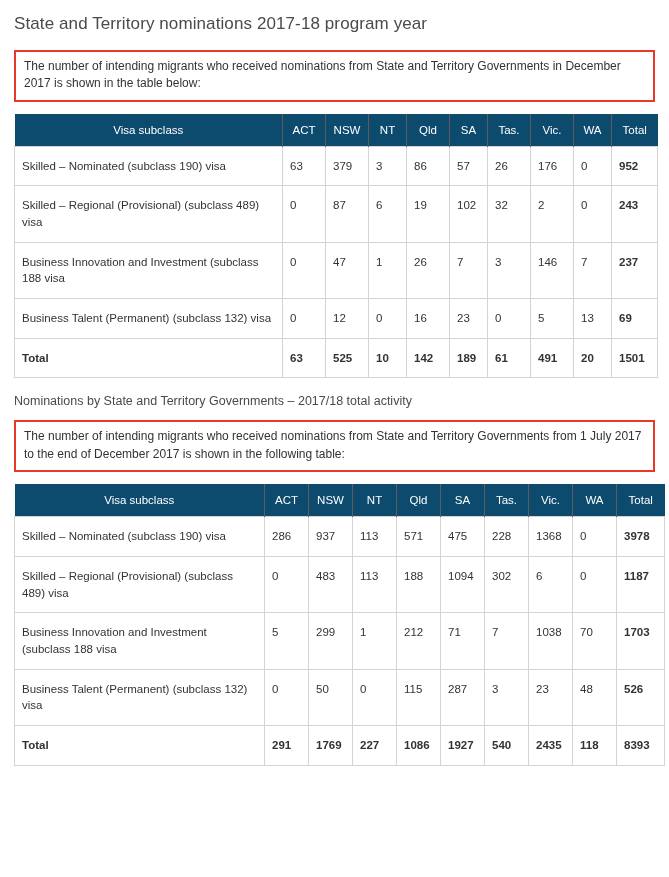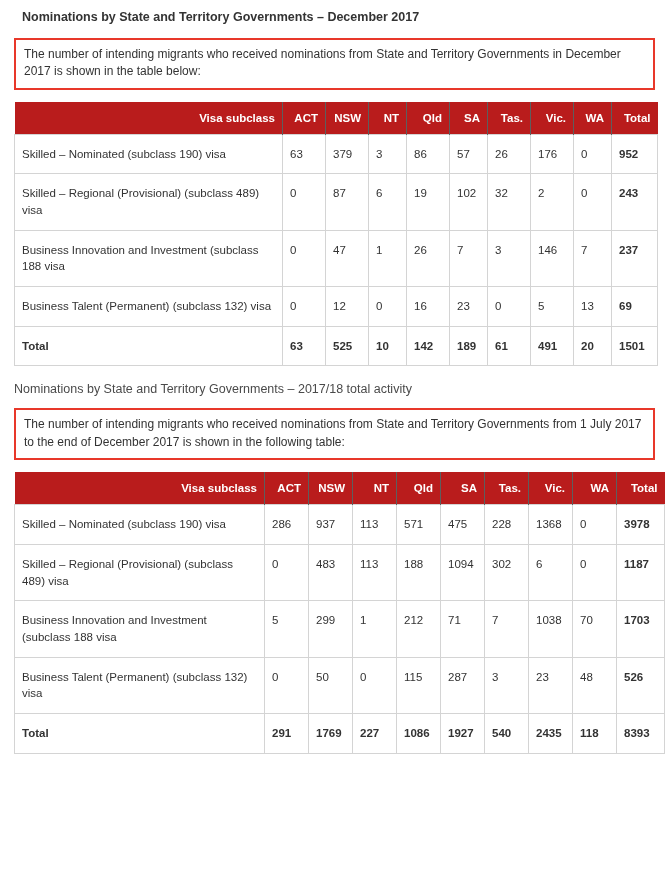--- a/index.html
+++ b/index.html
@@ -45,24 +45,24 @@
     color: #333333;
     margin: 12px 0 12px 0;
   }
   table.data {
     width: 100%;
     border-collapse: collapse;
     font-size: 11.5px;
     table-layout: fixed;
   }
   table.data thead th {
-    background: #b91c1c;
+    background: #0c4a6e;
     color: #ffffff;
-    font-weight: bold;
-    text-align: right;
+    font-weight: normal;
+    text-align: center;
     padding: 10px 7px;
     border-right: 1px solid #5e5e5e;
     font-size: 11.5px;
     vertical-align: middle;
   }
   table.data thead th:last-child { border-right: none; }
   table.data tbody td {
     border: 1px solid #d4d4d4;
     padding: 11px 7px;
     vertical-align: top;
@@ -85,22 +85,22 @@
   .t1 col.ctotal { width: 46px; }
   .t2 col.c0 { width: 250px; }
   .t2 col.cnum { width: 44px; }
   .t2 col.ctotal { width: 48px; }
 </style>
 </head>
 <body>
 
 <div class="page">
 
-
-  <h2 class="section-heading">Nominations by State and Territory Governments – December 2017</h2>
+  <h1 class="page-title">State and Territory nominations 2017-18 program year</h1>
+
 
   <div class="callout">The number of intending migrants who received nominations from State and Territory Governments in December 2017 is shown in the table below:</div>
 
   <table class="data t1">
     <colgroup>
       <col class="c0">
         <col class="cnum">
         <col class="cnum">
         <col class="cnarrow">
         <col class="cnum">

